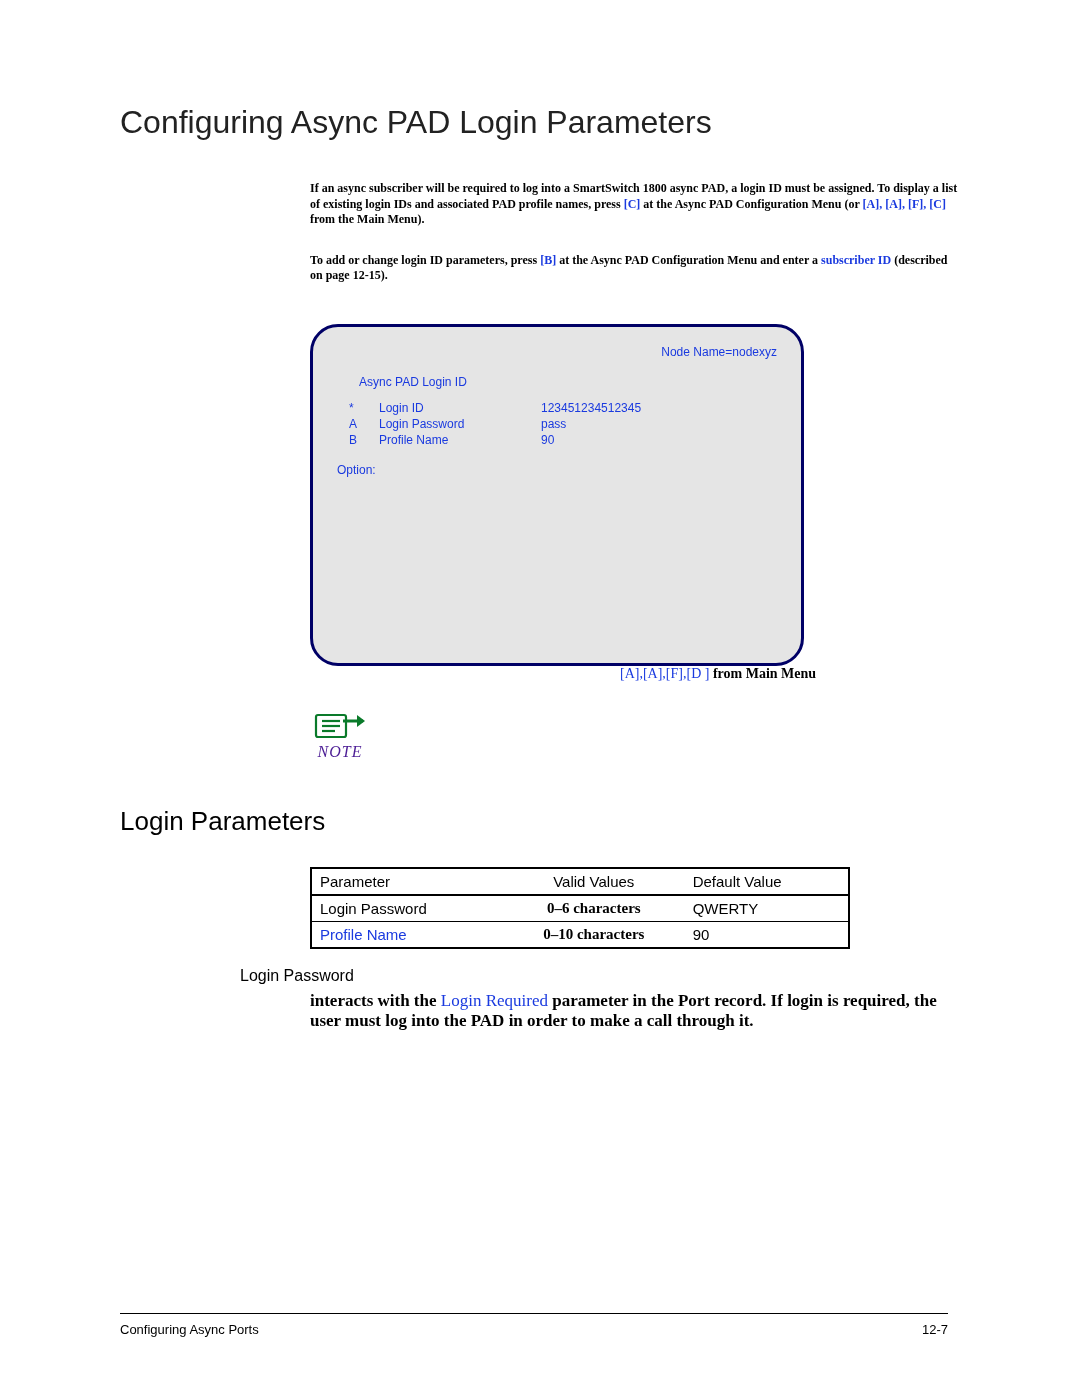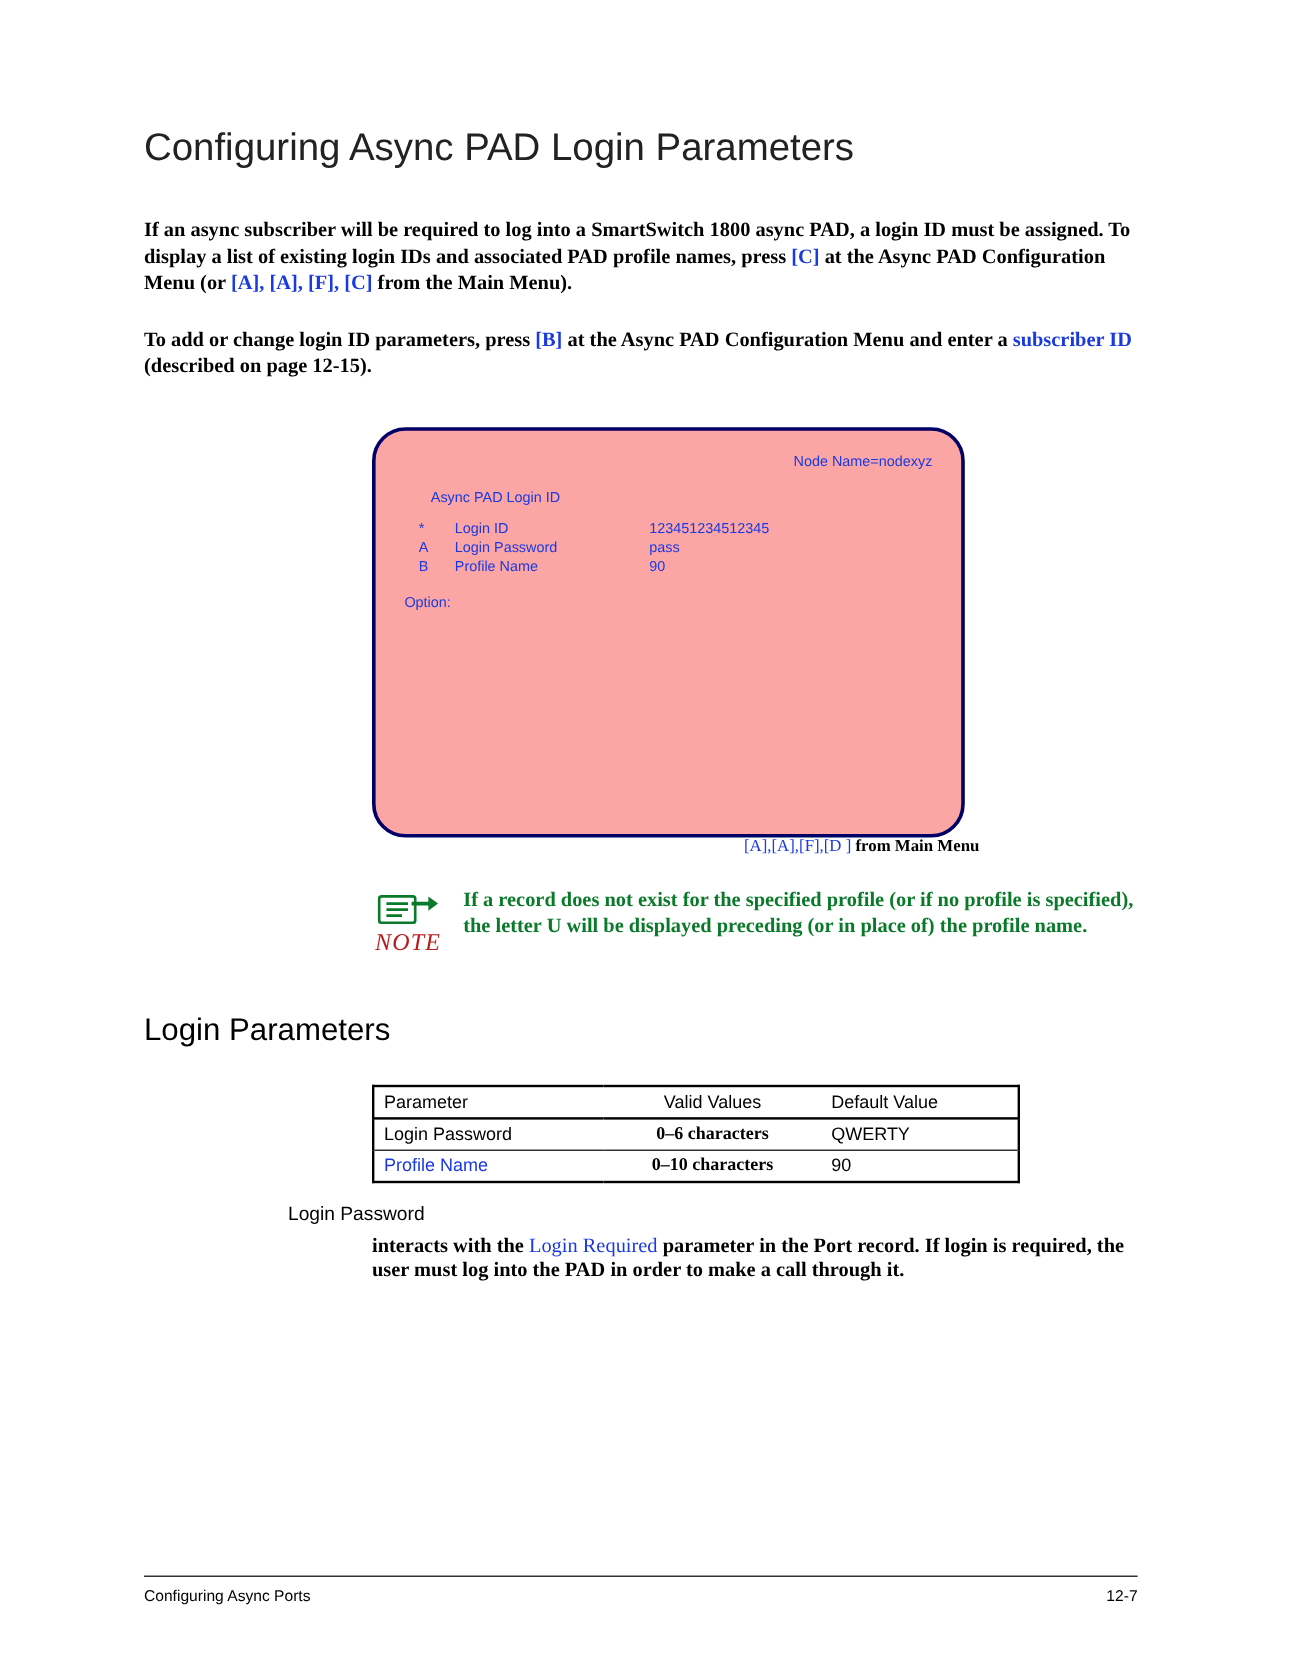--- a/index.html
+++ b/index.html
@@ -16,41 +16,42 @@
     padding: 104px 120px 60px 120px;
   }
   h1.title {
     font-family: Arial, Helvetica, sans-serif;
     font-weight: 400;
     font-size: 32px;
     margin: 0 0 40px 0;
     color: #222;
   }
   .bodytext {
-    font-size: 17px;
+    margin-left: 190px;
+    font-size: 12px;
     line-height: 1.3;
   }
   .bodytext p {
     margin: 0 0  0;
   }
   .bodytext .p1 { margin-bottom: 25px; }
   .bodytext .p2 { margin-bottom: 40px; }
   .bold { font-weight: bold; }
   .blue { color: #1a3adf; }
   .fig {
     margin-left: 190px;
     margin-top: 10px;
   }
   .terminal {
     width: 440px;
     height: 300px;
     border: 3px solid #000066;
     border-radius: 28px;
     position: relative;
-    background: #fca5a5;
+    background: #e5e5e5;
     padding: 18px 24px 18px 24px;
     font-family: Arial, Helvetica, sans-serif;
     color: #1a3adf;
     font-size: 12px;
   }
   .terminal .node {
     text-align: right;
     font-size: 12px;
     margin-bottom: 16px;
   }
@@ -91,23 +92,23 @@
   .note-icon {
     width: 60px;
     flex: 0 0 60px;
     color: #0a7a2a;
     text-align: center;
   }
   .note-icon svg { display:block; margin:0 auto; }
   .note-icon .notelabel {
     font-family: "Times New Roman", serif;
     font-style: italic;
-    font-size: 20px;
+    font-size: 16px;
     letter-spacing: 1px;
-    color: #b91c1c;
+    color: #4c1d95;
     margin-top: 2px;
   }
   .note-text {
     font-size: 17px;
     color: #0a7a2a;
     font-weight: bold;
     line-height: 1.25;
   }
   h2.sub {
     font-family: Arial, Helvetica, sans-serif;
@@ -224,23 +225,20 @@
           <rect x="3" y="8" width="30" height="22" rx="2"></rect>
           <line x1="9" y1="14" x2="27" y2="14"></line>
           <line x1="9" y1="19" x2="27" y2="19"></line>
           <line x1="9" y1="24" x2="22" y2="24"></line>
           <path d="M30 14 L50 14" stroke-width="3"></path>
           <path d="M44 8 L52 14 L44 20" fill="#0a7a2a" stroke="none"></path>
         </g>
       </svg>
       <div class="notelabel">NOTE</div>
     </div>
-    <div class="note-text">
-      <span>If a record does not exist for the specified profile (or if no profile is specified), the letter </span><span>U</span><span> will be displayed preceding (or in place of) the profile name.</span>
-    </div>
   </div>
 
   <h2 class="sub">Login Parameters</h2>
 
 
   <table class="params">
     <thead>
       <tr>
         <th>Parameter</th>
         <th style="text-align:center">Valid Values</th>

